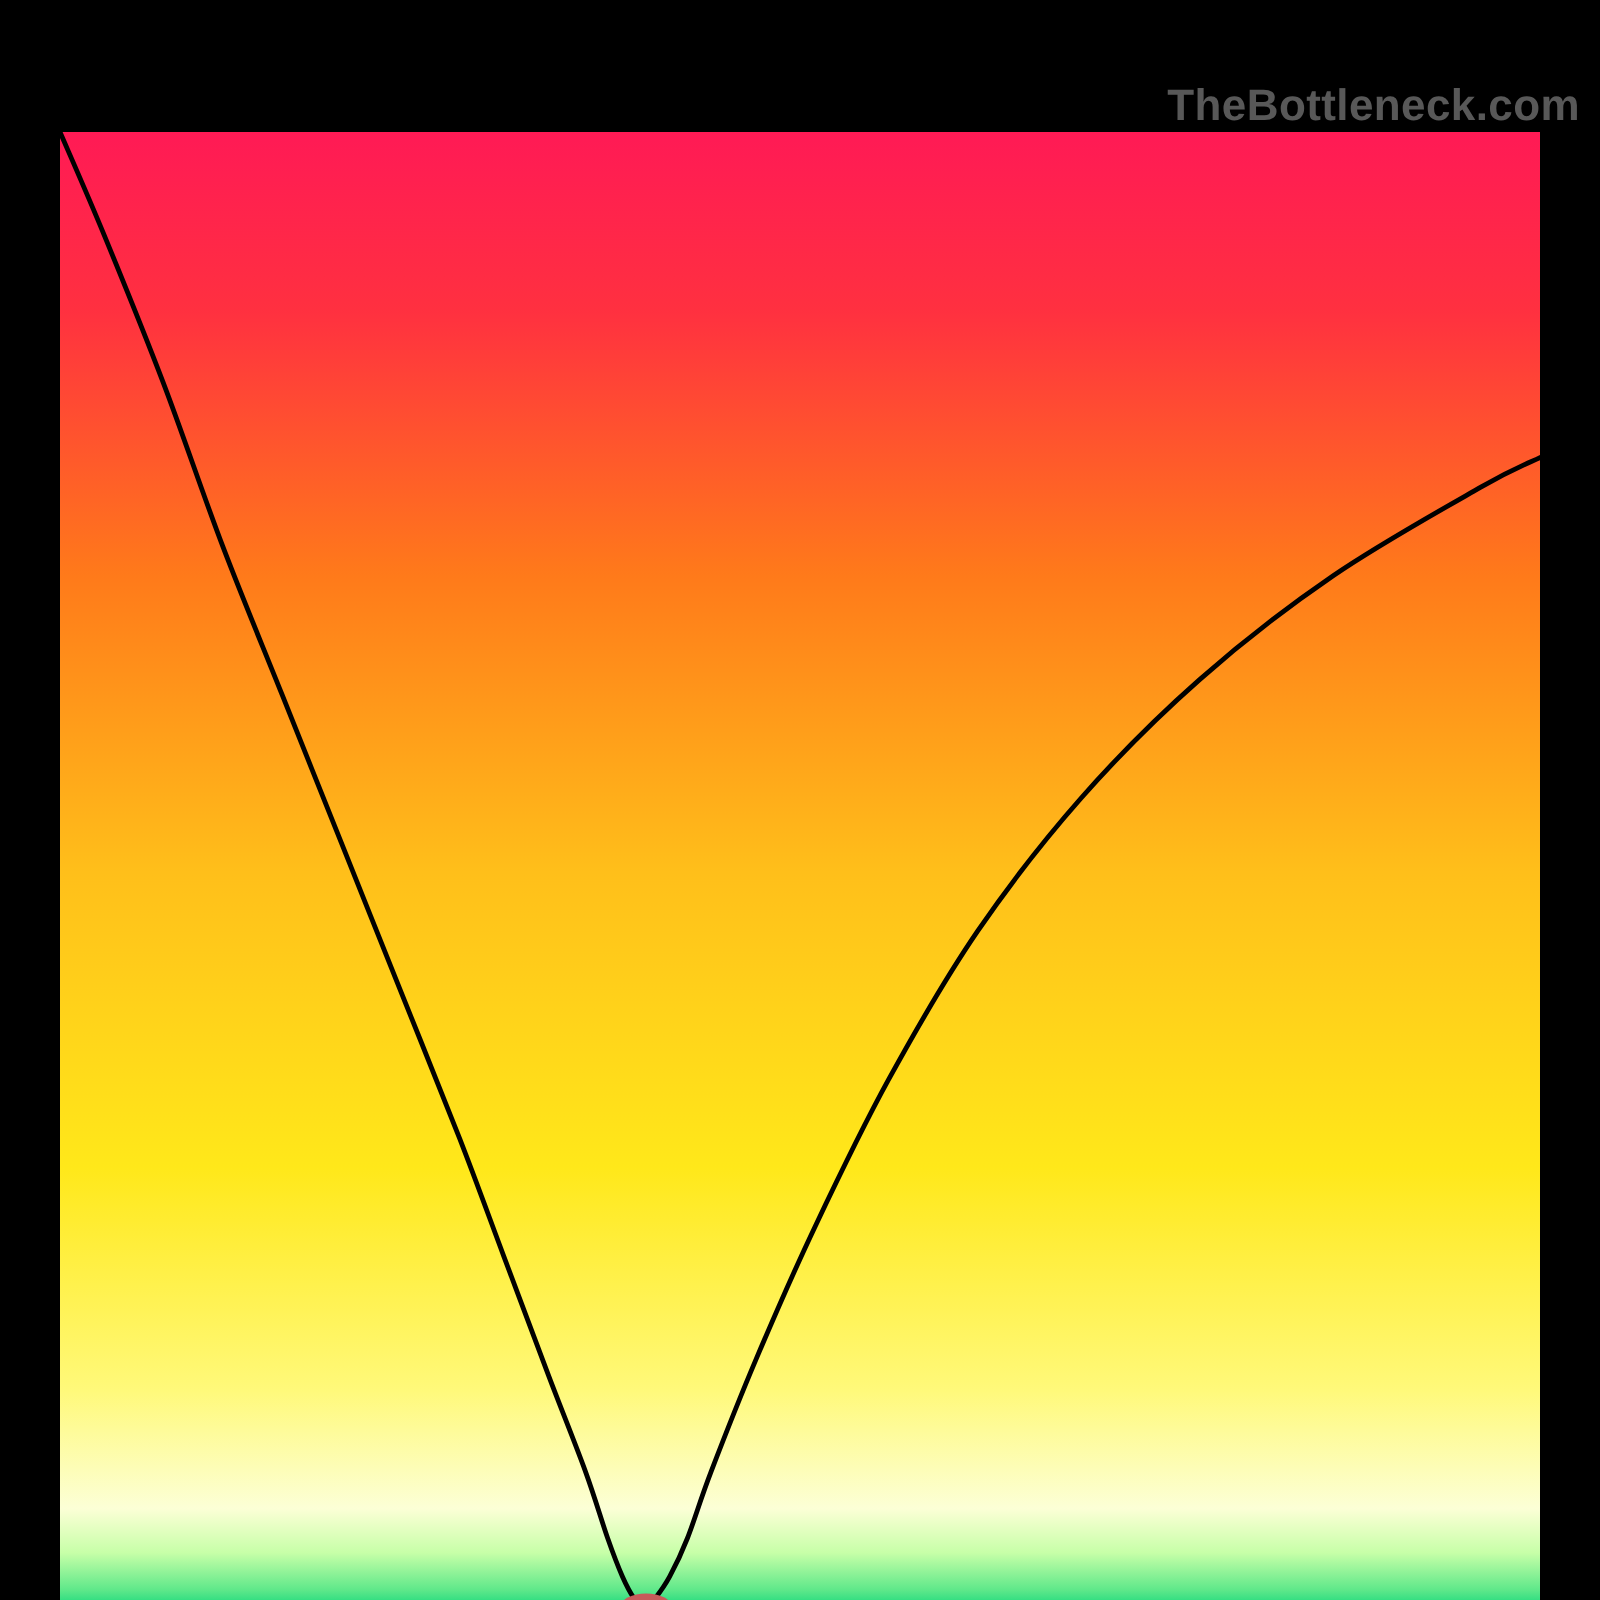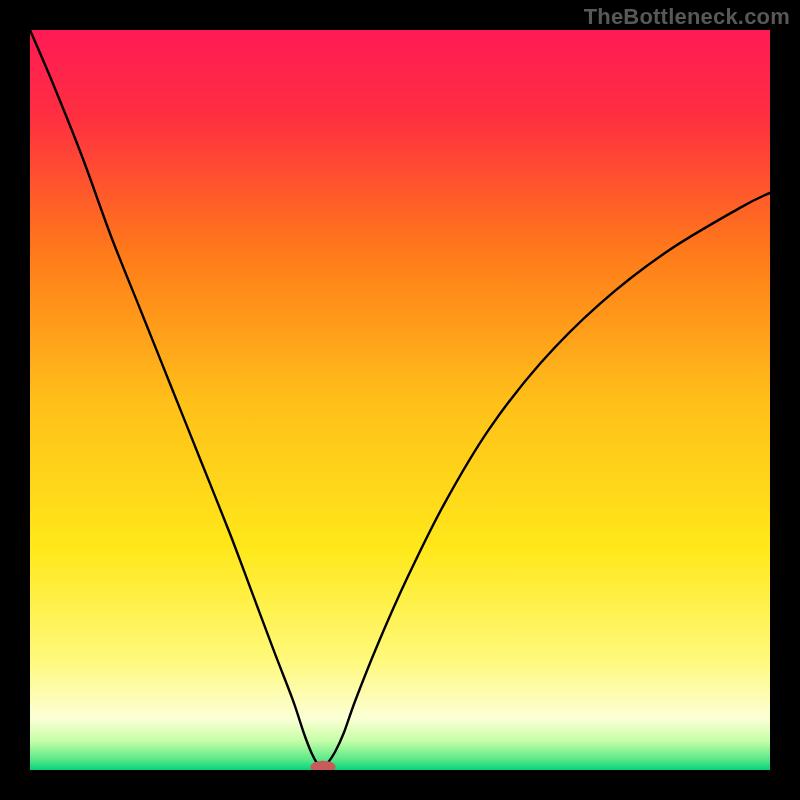--- a/index.html
+++ b/index.html
@@ -9,20 +9,21 @@
     height: 800px;
     background: #000;
     font-family: Arial, Helvetica, sans-serif;
     overflow: hidden;
   }
   .frame {
     position: relative;
     width: 800px;
     height: 696px;
     background: #000;
+    margin-top: 36px;
   }
   .watermark {
     position: absolute;
     top: 4px;
     right: 10px;
     color: #585858;
     font-size: 22px;
     font-weight: 600;
     letter-spacing: 0.2px;
     z-index: 5;

